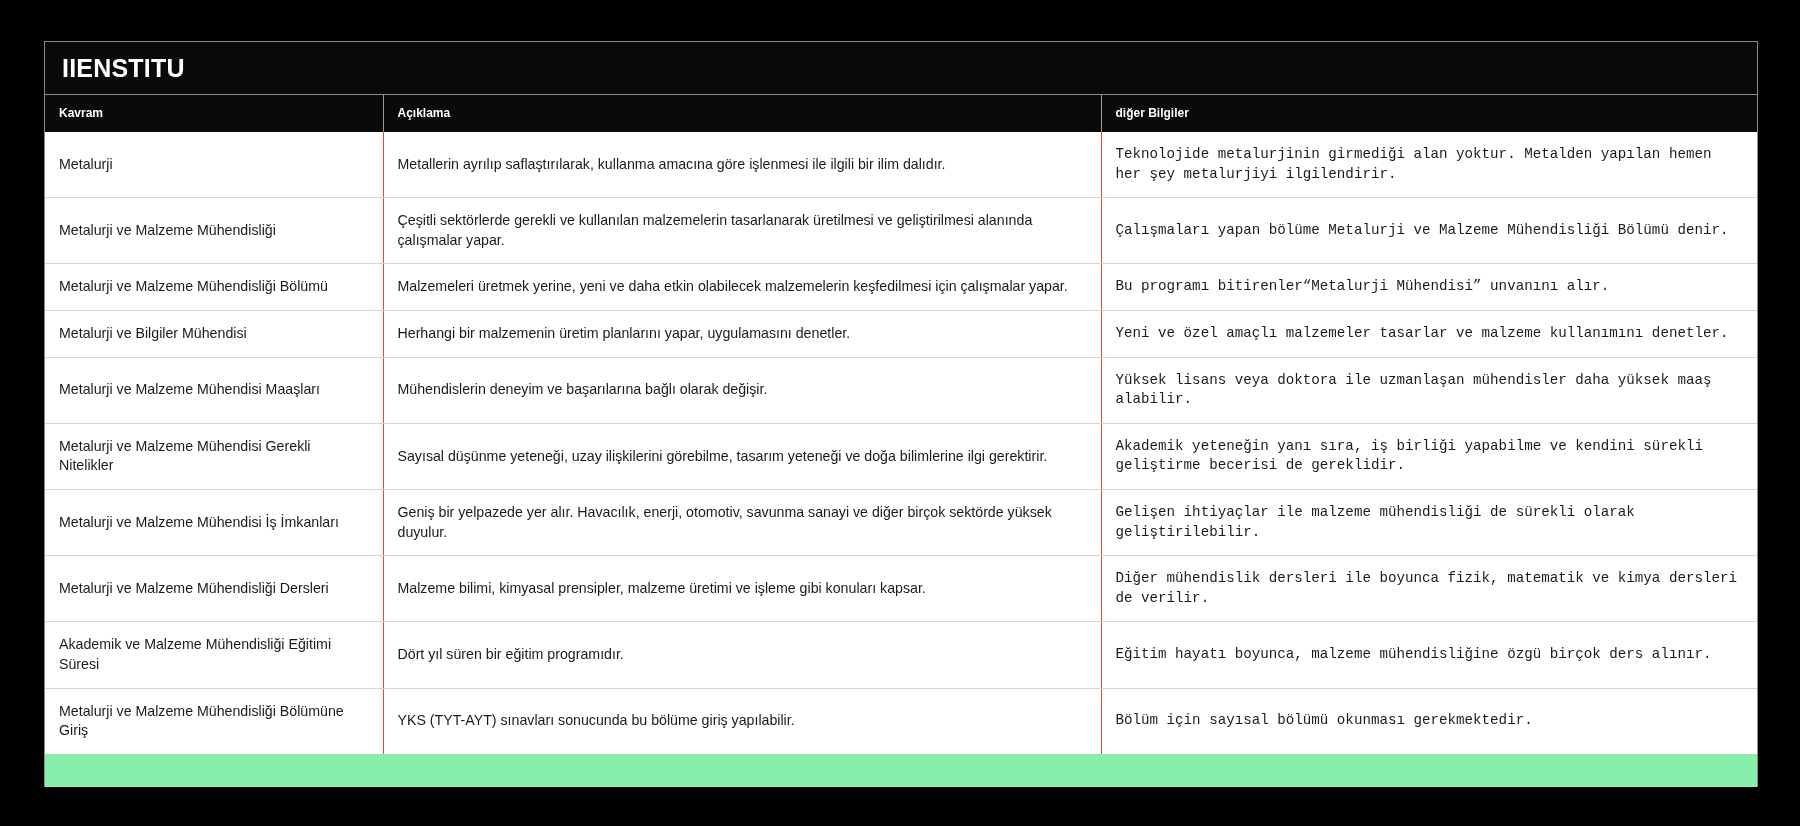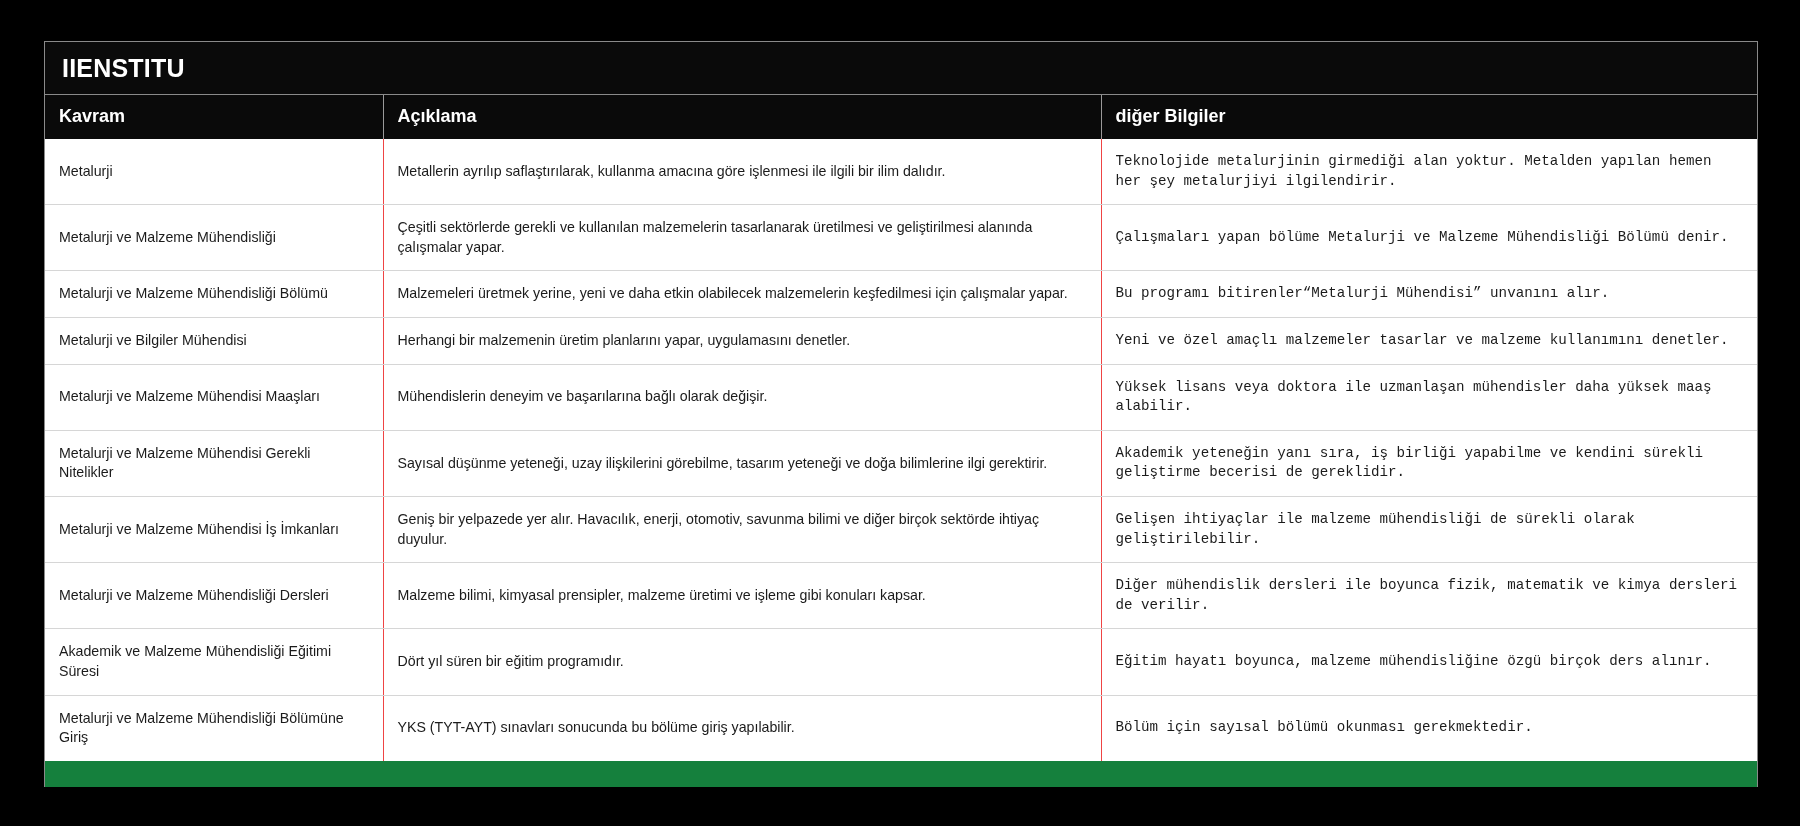--- a/index.html
+++ b/index.html
@@ -19,21 +19,21 @@
     height: 826px;
     background: #000000;
     position: relative;
   }
   .table-frame {
     position: absolute;
     left: 44px;
     top: 41px;
     width: 1714px;
     height: 746px;
-    background: #15803d;
+    background: #86efac;
     border: 1px solid #8a8a8a;
     border-bottom: none;
     overflow: hidden;
   }
   .brand-bar {
     height: 53px;
     background: #0a0a0a;
     display: flex;
     align-items: center;
     padding-left: 17px;
@@ -46,21 +46,21 @@
     letter-spacing: 0.2px;
   }
   table.data-table {
     width: 100%;
     border-collapse: collapse;
     table-layout: fixed;
   }
   table.data-table thead th {
     background: #0a0a0a;
     color: #ffffff;
-    font-size: 18px;
+    font-size: 12px;
     font-weight: bold;
     text-align: left;
     padding: 11px 14px 12px 14px;
     border-right: 1px solid #9a9a9a;
     vertical-align: middle;
   }
   table.data-table thead th:last-child { border-right: none; }
   table.data-table tbody td {
     background: #ffffff;
     color: #1b1b1b;
@@ -126,21 +126,21 @@
           <td>Mühendislerin deneyim ve başarılarına bağlı olarak değişir.</td>
           <td>Yüksek lisans veya doktora ile uzmanlaşan mühendisler daha yüksek maaş alabilir.</td>
         </tr>
         <tr>
           <td>Metalurji ve Malzeme Mühendisi Gerekli Nitelikler</td>
           <td>Sayısal düşünme yeteneği, uzay ilişkilerini görebilme, tasarım yeteneği ve doğa bilimlerine ilgi gerektirir.</td>
           <td>Akademik yeteneğin yanı sıra, iş birliği yapabilme ve kendini sürekli geliştirme becerisi de gereklidir.</td>
         </tr>
         <tr>
           <td>Metalurji ve Malzeme Mühendisi İş İmkanları</td>
-          <td>Geniş bir yelpazede yer alır. Havacılık, enerji, otomotiv, savunma bilimi ve diğer birçok sektörde ihtiyaç duyulur.</td>
+          <td>Geniş bir yelpazede yer alır. Havacılık, enerji, otomotiv, savunma sanayi ve diğer birçok sektörde yüksek duyulur.</td>
           <td>Gelişen ihtiyaçlar ile malzeme mühendisliği de sürekli olarak geliştirilebilir.</td>
         </tr>
         <tr>
           <td>Metalurji ve Malzeme Mühendisliği Dersleri</td>
           <td>Malzeme bilimi, kimyasal prensipler, malzeme üretimi ve işleme gibi konuları kapsar.</td>
           <td>Diğer mühendislik dersleri ile boyunca fizik, matematik ve kimya dersleri de verilir.</td>
         </tr>
         <tr>
           <td>Akademik ve Malzeme Mühendisliği Eğitimi Süresi</td>
           <td>Dört yıl süren bir eğitim programıdır.</td>

